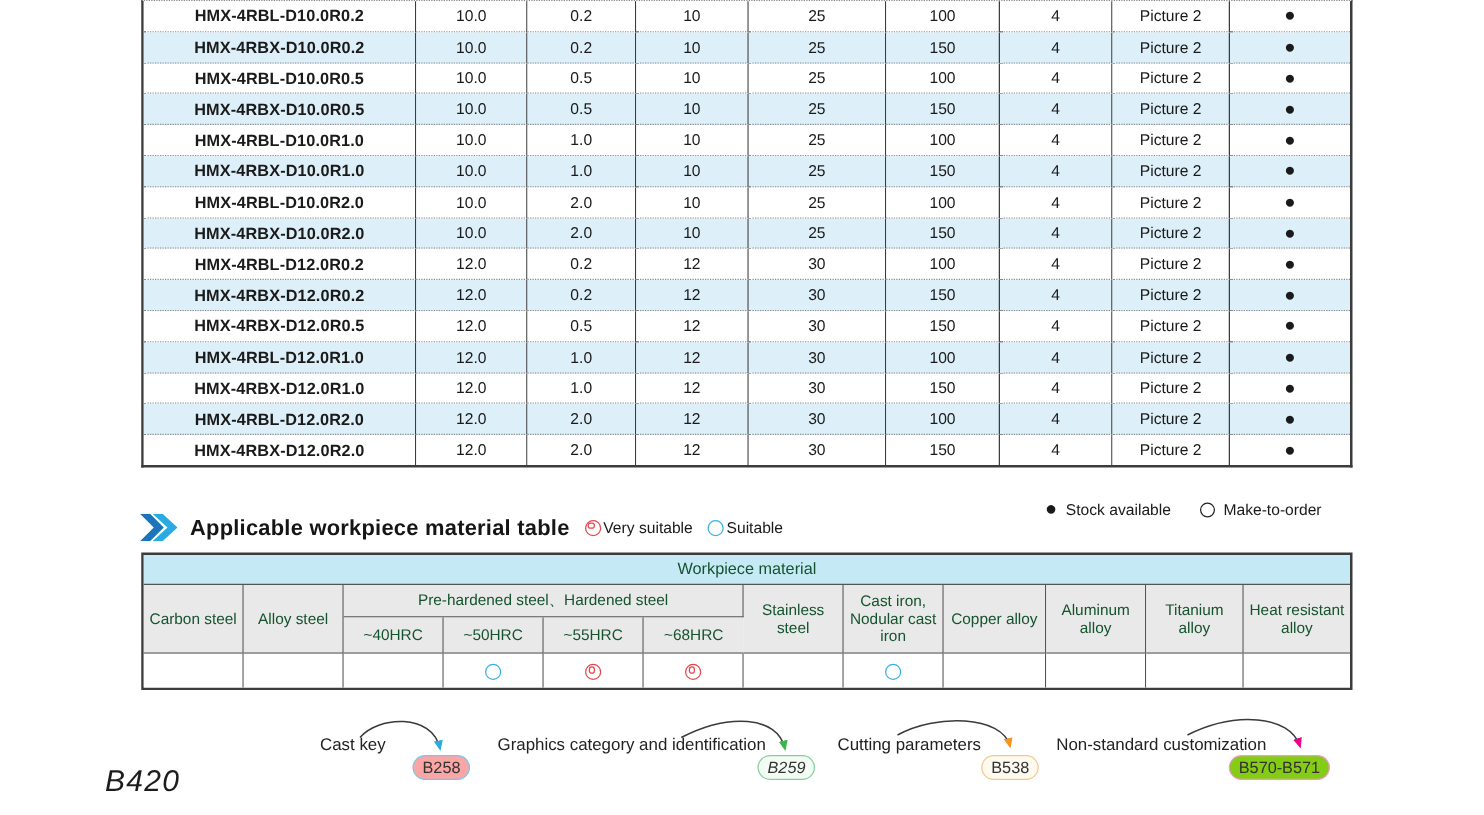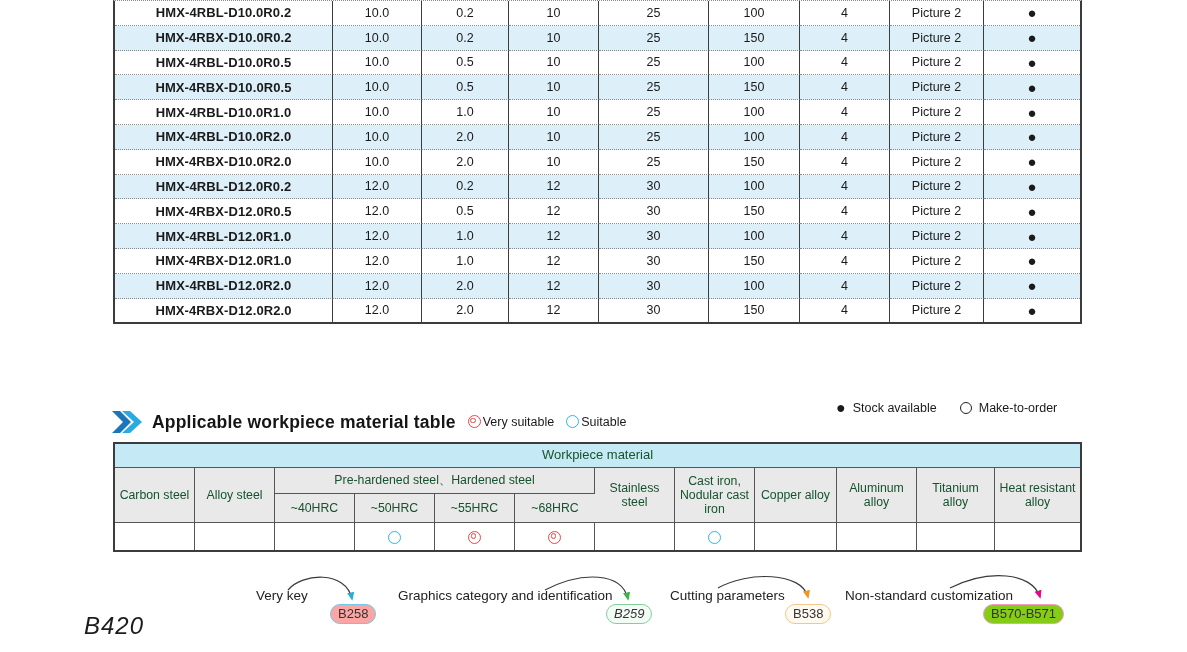--- a/index.html
+++ b/index.html
@@ -26,21 +26,21 @@
   .stock-legend .dotbig{font-size:16px;line-height:14px;}
   .c-open{display:inline-block;width:12px;height:12px;border:1.5px solid #222;
     border-radius:50%;box-sizing:border-box;}
   .gap16{width:9px;}
 
   
   .sec{position:absolute;left:112px;top:411px;display:flex;align-items:center;}
   .sec-title{font-size:17.5px;font-weight:bold;color:#151515;margin-left:10px;letter-spacing:0.2px;}
   .sec-legend{display:flex;align-items:center;font-size:12.5px;color:#1a1a1a;margin-left:12px;}
   .sec-legend span.txt{margin-left:2px;}
-  .sec-legend .grp{display:flex;margin-right:12px;}
+  .sec-legend .grp{display:flex;align-items:center;margin-right:12px;}
   .c-very{position:relative;display:inline-block;width:13px;height:13px;
     border:1.6px solid #e8474b;border-radius:50%;box-sizing:border-box;}
   .c-very::after{content:"";position:absolute;left:1.6px;top:1.6px;width:3.4px;height:3.4px;
     border:1.6px solid #e8474b;border-radius:50%;}
   .c-suit{display:inline-block;width:13px;height:13px;border:1.6px solid #36b3e3;
     border-radius:50%;box-sizing:border-box;}
 
   
   #mat-table{position:absolute;left:113px;top:442px;width:965px;table-layout:fixed;
     border-collapse:separate;border-spacing:0;border:2px solid #3c3c3c;}
@@ -135,20 +135,31 @@
           <td>10.0</td>
           <td>1.0</td>
           <td>10</td>
           <td>25</td>
           <td>100</td>
           <td>4</td>
           <td>Picture 2</td>
           <td class="dotf">●</td>
         </tr>
         <tr>
+          <td class="model">HMX-4RBX-D10.0R1.0</td>
+          <td>10.0</td>
+          <td>1.0</td>
+          <td>10</td>
+          <td>25</td>
+          <td>150</td>
+          <td>4</td>
+          <td>Picture 2</td>
+          <td class="dotf">●</td>
+        </tr>
+        <tr>
           <td class="model">HMX-4RBL-D10.0R2.0</td>
           <td>10.0</td>
           <td>2.0</td>
           <td>10</td>
           <td>25</td>
           <td>100</td>
           <td>4</td>
           <td>Picture 2</td>
           <td class="dotf">●</td>
         </tr>
@@ -163,20 +174,31 @@
           <td>Picture 2</td>
           <td class="dotf">●</td>
         </tr>
         <tr>
           <td class="model">HMX-4RBL-D12.0R0.2</td>
           <td>12.0</td>
           <td>0.2</td>
           <td>12</td>
           <td>30</td>
           <td>100</td>
+          <td>4</td>
+          <td>Picture 2</td>
+          <td class="dotf">●</td>
+        </tr>
+        <tr>
+          <td class="model">HMX-4RBX-D12.0R0.2</td>
+          <td>12.0</td>
+          <td>0.2</td>
+          <td>12</td>
+          <td>30</td>
+          <td>150</td>
           <td>4</td>
           <td>Picture 2</td>
           <td class="dotf">●</td>
         </tr>
         <tr>
           <td class="model">HMX-4RBX-D12.0R0.5</td>
           <td>12.0</td>
           <td>0.5</td>
           <td>12</td>
           <td>30</td>
@@ -325,21 +347,21 @@
       <marker id="m-pink" orient="auto" markerWidth="8" markerHeight="8" refX="5.5" refY="3">
         <path d="M0,0 L7,3 L0,6 z" fill="#ec008c"></path>
         </marker>
     </defs>
     <path d="M 288 22 C 302 5, 346 2, 352 31" fill="none" stroke="#3a3a3a" stroke-width="1.2" marker-end="url(#m-blue)"></path>
     <path d="M 545 22 C 582 3, 622 4, 628 31" fill="none" stroke="#3a3a3a" stroke-width="1.2" marker-end="url(#m-green)"></path>
     <path d="M 718 20 C 748 3, 802 4, 808 29" fill="none" stroke="#3a3a3a" stroke-width="1.2" marker-end="url(#m-orange)"></path>
     <path d="M 950 20 C 988 1, 1032 4, 1040 29" fill="none" stroke="#3a3a3a" stroke-width="1.2" marker-end="url(#m-pink)"></path>
   </svg>
 
-  <div class="flabel l1">Very key</div>
+  <div class="flabel l1">Cast key</div>
   <div class="badge b1">B258</div>
 
   <div class="flabel l2">Graphics category and identification</div>
   <div class="badge b2">B259</div>
 
   <div class="flabel l3">Cutting parameters</div>
   <div class="badge b3">B538</div>
 
   <div class="flabel l4">Non-standard customization</div>
   <div class="badge b4">B570-B571</div>

